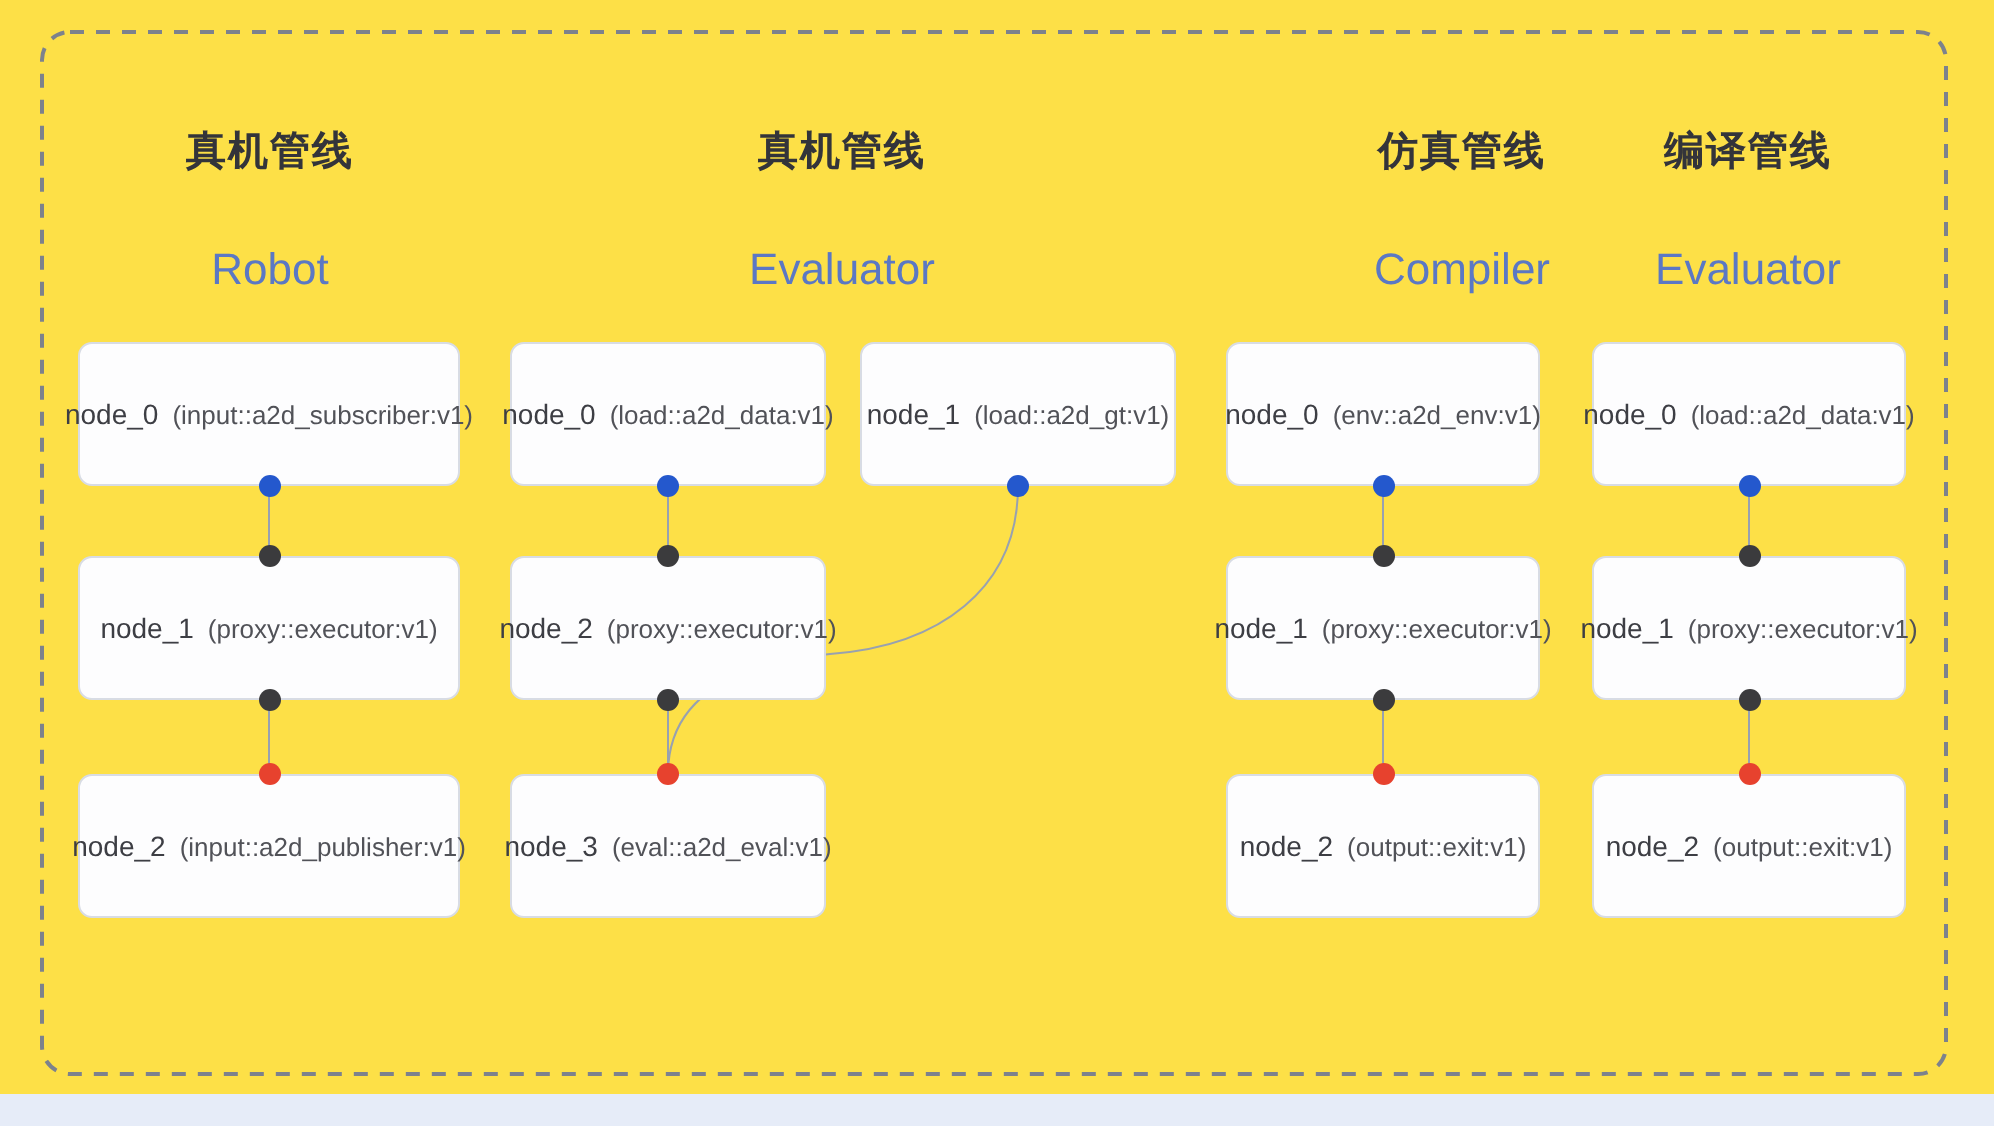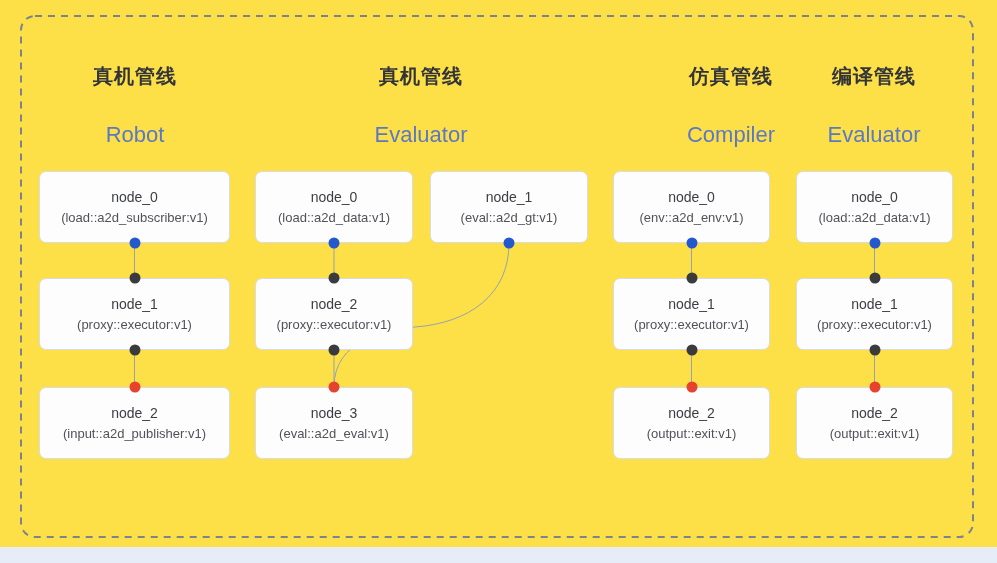--- a/index.html
+++ b/index.html
@@ -40,21 +40,21 @@
     color: #5b78c4;
   }
 
   .node-box {
     position: absolute;
     box-sizing: border-box;
     background: #fdfdfe;
     border: 1px solid #d8dce4;
     border-radius: 7px;
     display: flex;
-    flex-direction: column;
+    flex-direction: row;
     align-items: center;
     justify-content: center;
     gap: 7px;
   }
   .node-name { font-size: 14px; line-height: 1; color: #3d3e44; }
   .node-type { font-size: 13px; line-height: 1; color: #515258; }
 
   .dot {
     position: absolute;
     width: 11px; height: 11px;
@@ -92,37 +92,37 @@
     <div class="title-en">Compiler</div>
   </div>
       <div class="pipeline-header" style="left: 874px;">
     <div class="title-zh">编译管线</div>
     <div class="title-en">Evaluator</div>
   </div>
     </div>
   <div id="nodes-root">
       <div class="node-box" style="left: 39px; top: 171px; width: 191px; height: 72px;">
     <div class="node-name">node_0</div>
-    <div class="node-type">(load::a2d_subscriber:v1)</div>
+    <div class="node-type">(input::a2d_subscriber:v1)</div>
   </div>
       <div class="node-box" style="left: 39px; top: 278px; width: 191px; height: 72px;">
     <div class="node-name">node_1</div>
     <div class="node-type">(proxy::executor:v1)</div>
   </div>
       <div class="node-box" style="left: 39px; top: 387px; width: 191px; height: 72px;">
     <div class="node-name">node_2</div>
     <div class="node-type">(input::a2d_publisher:v1)</div>
   </div>
       <div class="node-box" style="left: 255px; top: 171px; width: 158px; height: 72px;">
     <div class="node-name">node_0</div>
     <div class="node-type">(load::a2d_data:v1)</div>
   </div>
       <div class="node-box" style="left: 430px; top: 171px; width: 158px; height: 72px;">
     <div class="node-name">node_1</div>
-    <div class="node-type">(eval::a2d_gt:v1)</div>
+    <div class="node-type">(load::a2d_gt:v1)</div>
   </div>
       <div class="node-box" style="left: 255px; top: 278px; width: 158px; height: 72px;">
     <div class="node-name">node_2</div>
     <div class="node-type">(proxy::executor:v1)</div>
   </div>
       <div class="node-box" style="left: 255px; top: 387px; width: 158px; height: 72px; align-items: center;">
     <div class="node-name">node_3</div>
     <div class="node-type">(eval::a2d_eval:v1)</div>
   </div>
       <div class="node-box" style="left: 613px; top: 171px; width: 157px; height: 72px;">

